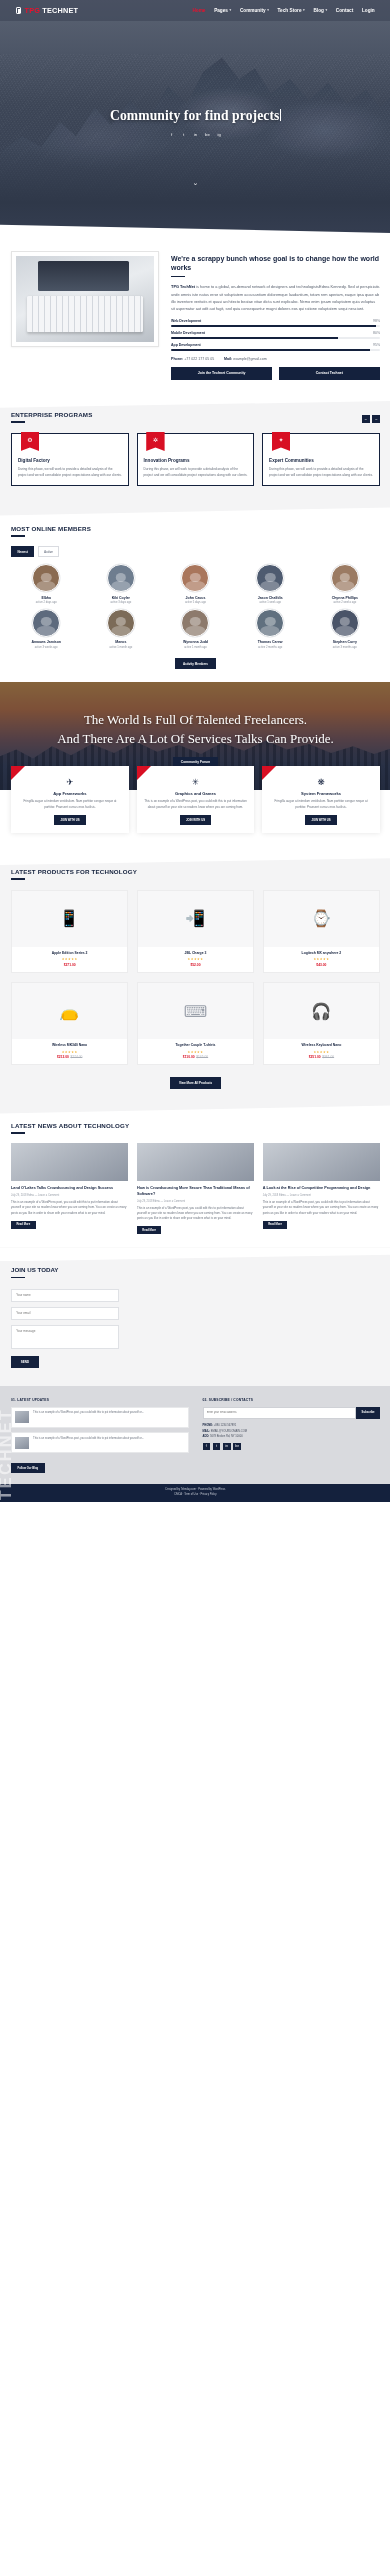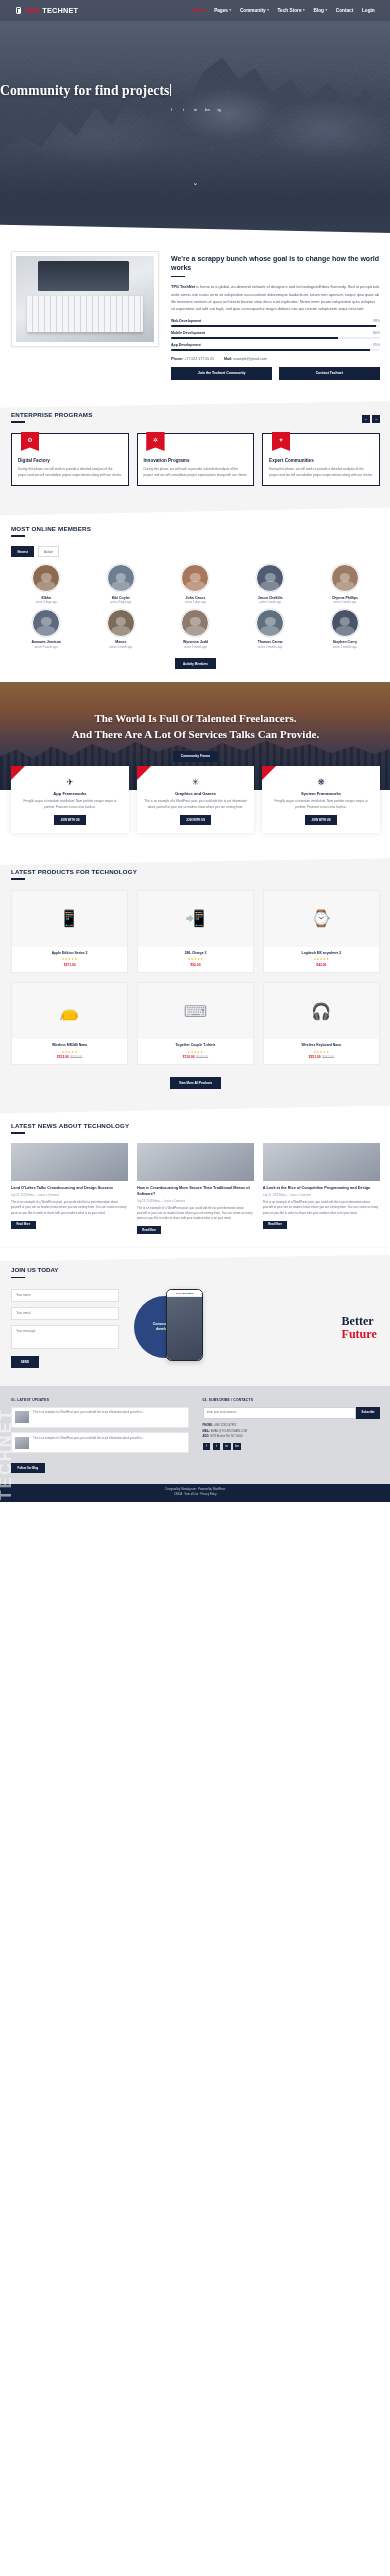--- a/index.html
+++ b/index.html
@@ -24,21 +24,21 @@
   nav.topbar{position:relative;z-index:9;height:20.6px;display:flex;align-items:center;padding:0 16.3px;background:rgba(58,66,84,.55)}
   .logo{display:flex;align-items:center;gap:2.2px;font-size:7.3px;font-weight:bold;letter-spacing:0.2px}
   .logo .ph{width:4.9px;height:7px;border:0.8px solid #fff;border-radius:1.1px;position:relative;margin-right:1.1px}
   .logo .ph:after{content:"";position:absolute;left:1.1px;top:1.1px;width:2.2px;height:3.8px;background:#fff}
   .logo .t1{color:#e8112d}
   .logo .t2{color:#fff}
   .navlinks{margin-left:auto;display:flex;align-items:center;gap:8.7px}
   .navlinks a{color:#fff;font-size:4.7px;font-weight:bold;text-decoration:none;display:flex;align-items:center;gap:1.6px}
   .navlinks a.active{color:#e8112d}
   .caret{font-size:3.3px;opacity:.85}
-  .hero-mid{position:relative;z-index:6;text-align:left;padding-top:62px}
+  .hero-mid{position:relative;z-index:6;text-align:center;padding-top:87px}
   .hero-h1{font-family:"Liberation Serif",serif;font-size:13.6px;font-weight:bold;color:#fff;letter-spacing:0.1px;text-shadow:0 1.1px 3.3px rgba(0,0,0,.45)}
   .caret-bar{display:inline-block;width:1.1px;height:12px;background:#fff;vertical-align:-1.6px;margin-left:0.5px}
   .hero-soc{margin-top:7.6px;display:flex;justify-content:center;gap:5.4px}
   .hero-soc span{color:#fff;font-size:4.3px;opacity:.92;width:6.5px;height:6.5px;display:flex;align-items:center;justify-content:center}
   .scrolldown{position:absolute;z-index:7;left:50%;transform:translateX(-50%);bottom:46px;color:#fff;font-size:7px;opacity:.9}
   
   .about{padding:18.4px 0 14px;display:flex;gap:12px;align-items:flex-start}
   .about-img{width:148px;flex:none;border:0.5px solid #e4e4e4;padding:3.8px;background:#fff;box-shadow:0 0.5px 2.2px rgba(0,0,0,.07)}
   .kb{height:86px;background:linear-gradient(160deg,#cfd4da 0%,#e9ecef 45%,#b9bfc6 100%);position:relative;overflow:hidden}
   .kb:before{content:"";position:absolute;left:8%;top:46%;width:84%;height:42%;background:repeating-linear-gradient(90deg,#f4f5f7 0 4.9px,#d3d7dd 4.9px 6px);border-radius:1.6px;box-shadow:0 1.1px 2.7px rgba(0,0,0,.18)}
@@ -86,21 +86,21 @@
   .mmeta{font-size:2.7px;color:#8b919c;margin-top:1.1px}
   .act-btn{display:block;margin:1.1px auto 0;background:#14213d;color:#fff;font-size:3px;font-weight:bold;padding:3.3px 7.6px;border:0;cursor:pointer}
   
   .fl{position:relative;height:108px;margin-top:13px;overflow:hidden;
     background:linear-gradient(180deg,#f2a33c 0%,#e07a35 26%,#8d5a52 52%,#3f4a63 78%,#2b3448 100%)}
   .fl:before{content:"";position:absolute;left:0;right:0;bottom:0;height:52%;
     background:repeating-linear-gradient(90deg,rgba(20,25,40,.75) 0 3.3px,rgba(40,48,70,.55) 3.3px 7px);
     clip-path:polygon(0 40%,16.3px 28%,33px 44%,52px 22%,71px 38%,92px 18%,114px 34%,136px 14%,157px 32%,179px 20%,201px 36%,222px 16%,244px 30%,266px 12%,287px 28%,309px 18%,331px 34%,353px 22%,374px 36%,391px 26%,391px 100%,0 100%)}
   .fl-ov{position:absolute;inset:0;background:rgba(32,40,60,.52)}
   .fl-in{position:relative;z-index:3;text-align:center;padding-top:28px;color:#fff}
-  .fl-in h2{font-family:"Liberation Serif",serif;font-size:11px;font-weight:bold;line-height:1.5;text-shadow:0 1.1px 2.7px rgba(0,0,0,.4)}
+  .fl-in h2{font-family:"Liberation Serif",serif;font-size:13px;font-weight:normal;line-height:1.5;text-shadow:0 1.1px 2.7px rgba(0,0,0,.4)}
   .fl-btn{margin-top:7.6px;display:inline-block;background:#14213d;color:#fff;font-size:3.3px;font-weight:bold;padding:3.8px 8.1px;cursor:pointer}
   
   .svc-grid{display:flex;gap:7.6px;margin-top:-24px;position:relative;z-index:5;padding-bottom:17.4px}
   .svc{flex:1;background:#fff;padding:7.6px 7px 8.7px;box-shadow:0 1.1px 5.4px rgba(0,0,0,.11);position:relative;text-align:center}
   .corner{position:absolute;top:0;left:0;width:0;height:0;border-top:14px solid #d80f23;border-right:14px solid transparent}
   .svc-ic{font-size:8.7px;color:#14213d;margin:3.3px 0 4.3px}
   .svc h4{font-size:4.1px;font-weight:bold;color:#14213d;margin-bottom:3.3px}
   .svc p{font-size:3px;line-height:1.85;color:#6b727e}
   .svc-btn{margin-top:4.9px;background:#14213d;color:#fff;font-size:2.8px;font-weight:bold;padding:2.7px 6px;border:0;cursor:pointer}
   
@@ -488,36 +488,20 @@
   <div class="slant-top"></div>
   <div class="wrap">
     <div class="join-title"><span>JOIN US TODAY</span><div class="rule"></div></div>
     <div class="join-in">
       <div class="join-form">
         <input class="jin" placeholder="Your name" style="">
         <input class="jin" placeholder="Your email" style="">
         <textarea class="jin" placeholder="Your message" style=""></textarea>
         <button class="jbtn">SEND</button>
       </div>
-      <div class="join-right">
-        <div class="blue-circ">
-            <span>Community for developers</span>
-          </div>
-        <div class="phone-mock">
-          <div class="pm-top">
-              <i>TPG</i>
-              <span>TECHNET</span>
-            </div>
-          <div class="pm-body"></div>
-        </div>
-        <div class="better">
-          <b>Better</b>
-          <b class="r">Future</b>
-        </div>
-      </div>
     </div>
   </div>
 </div>
 
 <footer>
   <div class="ghost">TECHNET</div>
   <div class="wrap">
     <div class="fgrid">
       <div class="fcol">
         <h5>01. LATEST UPDATES</h5>

